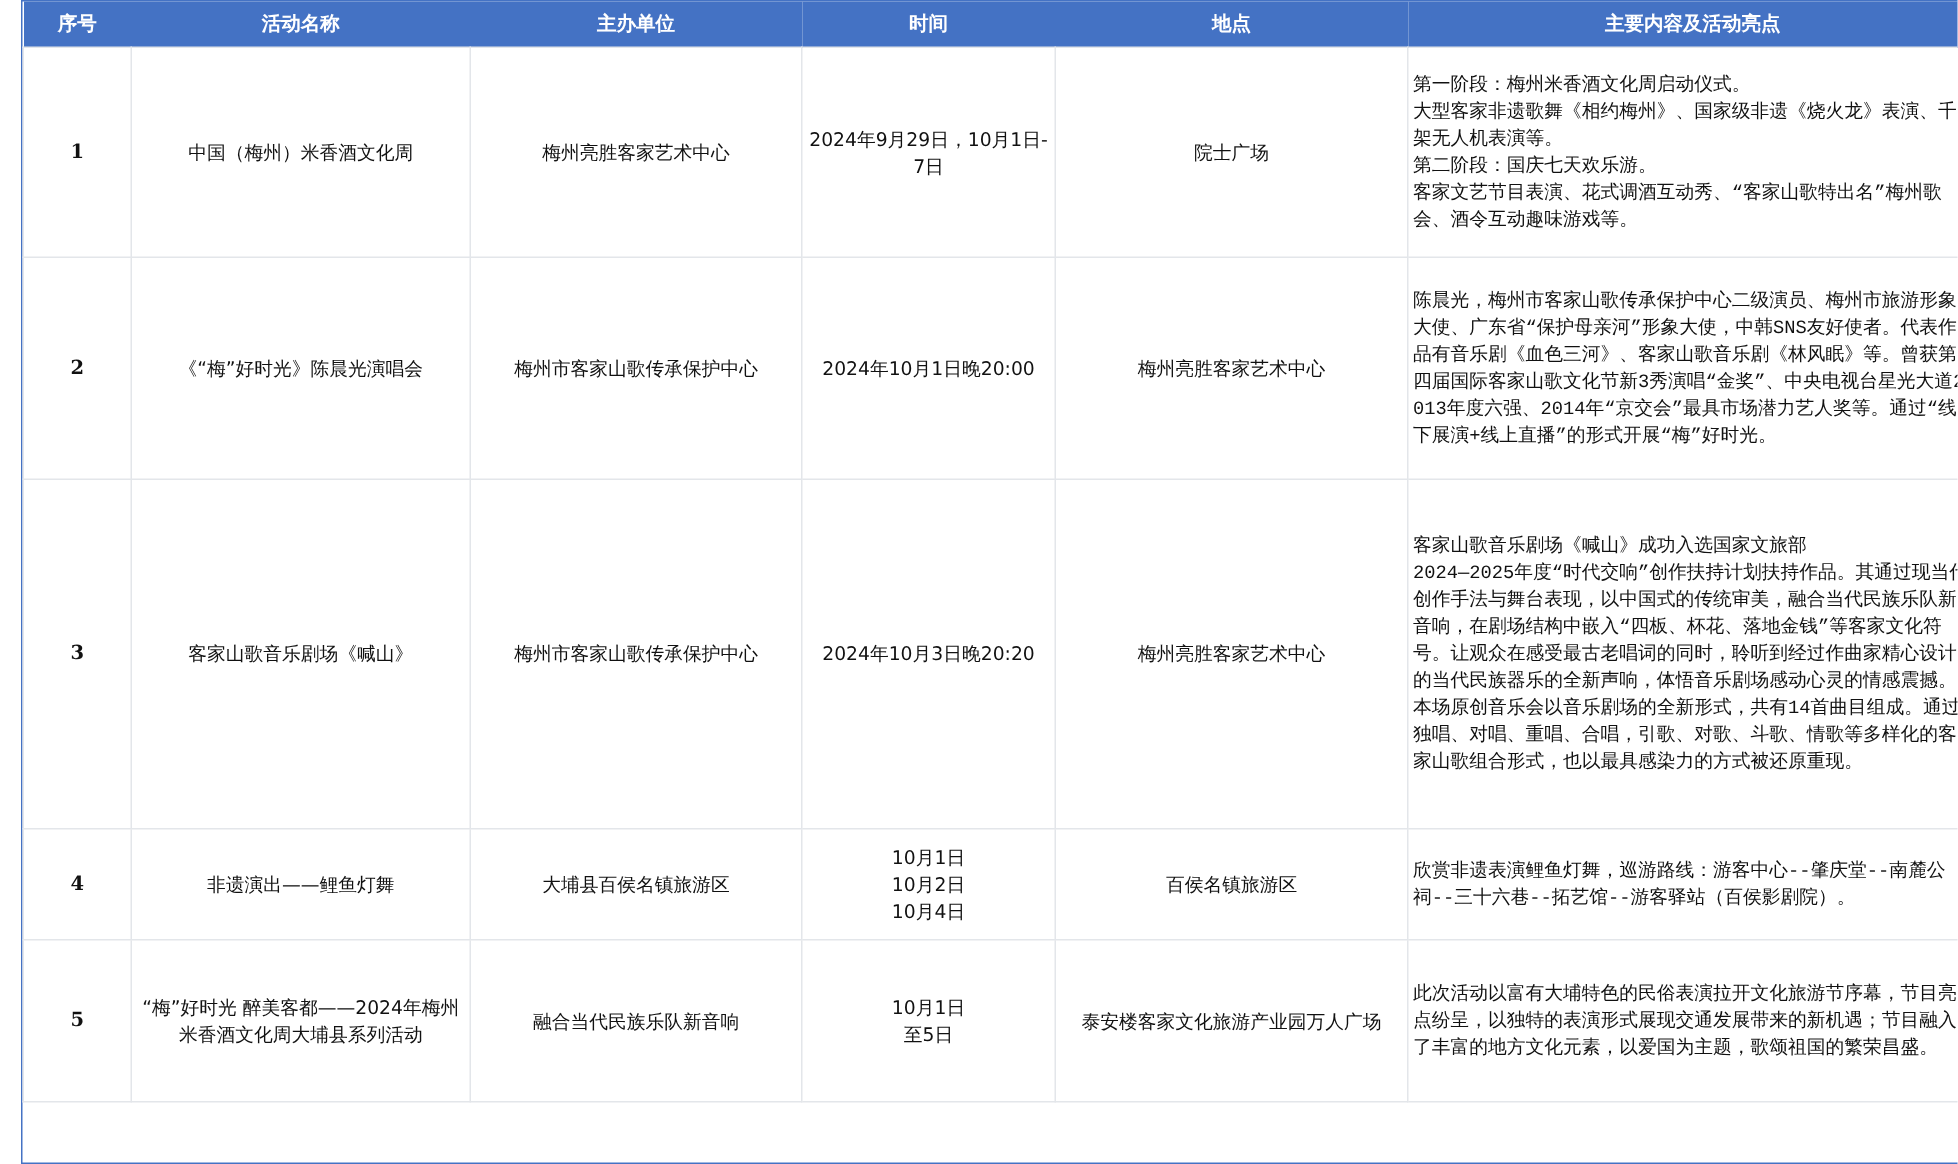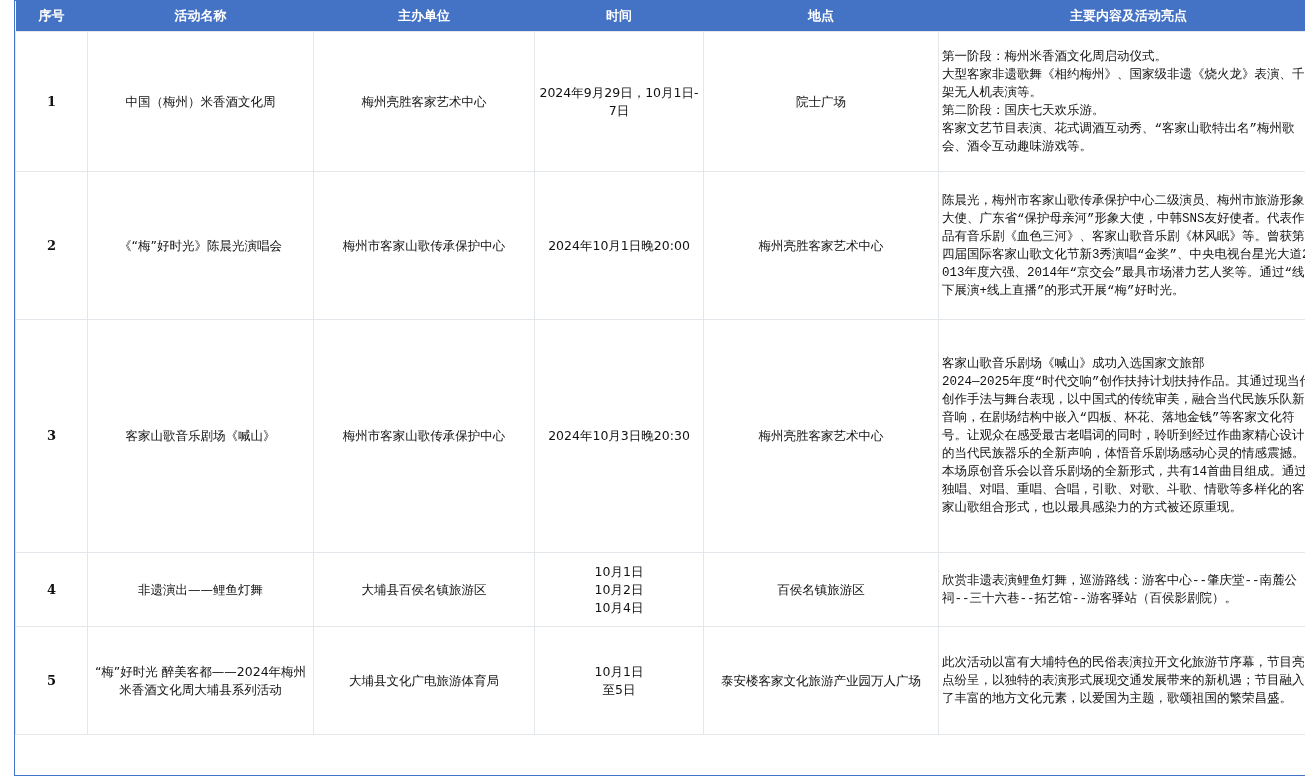--- a/index.html
+++ b/index.html
@@ -60,42 +60,42 @@
       <td>梅州市客家山歌传承保护中心</td>
       <td class="ml">2024年10月1日晚20:00</td>
       <td>梅州亮胜客家艺术中心</td>
       <td class="desc">陈晨光，梅州市客家山歌传承保护中心二级演员、梅州市旅游形象大使、广东省“保护母亲河”形象大使，中韩SNS友好使者。代表作品有音乐剧《血色三河》、客家山歌音乐剧《林风眠》等。曾获第四届国际客家山歌文化节新3秀演唱“金奖”、中央电视台星光大道2013年度六强、2014年“京交会”最具市场潜力艺人奖等。通过“线下展演+线上直播”的形式开展“梅”好时光。</td>
     </tr>
 
     <tr class="r3">
       <td class="num">3</td>
       <td>客家山歌音乐剧场《喊山》</td>
       <td>梅州市客家山歌传承保护中心</td>
-      <td class="ml">2024年10月3日晚20:30</td>
+      <td class="ml">2024年10月3日晚20:20</td>
       <td>梅州亮胜客家艺术中心</td>
       <td class="desc">客家山歌音乐剧场《喊山》成功入选国家文旅部
 2024—2025年度“时代交响”创作扶持计划扶持作品。其通过现当代创作手法与舞台表现，以中国式的传统审美，融合当代民族乐队新音响，在剧场结构中嵌入“四板、杯花、落地金钱”等客家文化符号。让观众在感受最古老唱词的同时，聆听到经过作曲家精心设计的当代民族器乐的全新声响，体悟音乐剧场感动心灵的情感震撼。
 本场原创音乐会以音乐剧场的全新形式，共有14首曲目组成。通过独唱、对唱、重唱、合唱，引歌、对歌、斗歌、情歌等多样化的客家山歌组合形式，也以最具感染力的方式被还原重现。</td>
     </tr>
 
     <tr class="r4">
       <td class="num">4</td>
       <td>非遗演出——鲤鱼灯舞</td>
       <td>大埔县百侯名镇旅游区</td>
       <td class="ml">10月1日
 10月2日
 10月4日</td>
       <td>百侯名镇旅游区</td>
       <td class="desc">欣赏非遗表演鲤鱼灯舞，巡游路线：游客中心--肇庆堂--南麓公祠--三十六巷--拓艺馆--游客驿站（百侯影剧院）。</td>
     </tr>
 
     <tr class="r5">
       <td class="num">5</td>
       <td>“梅”好时光 醉美客都——2024年梅州米香酒文化周大埔县系列活动</td>
-      <td>大埔县文化广电旅游体育局</td>
+      <td>融合当代民族乐队新音响</td>
       <td class="ml">10月1日
 至5日</td>
       <td>泰安楼客家文化旅游产业园万人广场</td>
       <td class="desc">此次活动以富有大埔特色的民俗表演拉开文化旅游节序幕，节目亮点纷呈，以独特的表演形式展现交通发展带来的新机遇；节目融入了丰富的地方文化元素，以爱国为主题，歌颂祖国的繁荣昌盛。</td>
     </tr>
   </tbody>
 </table>
 </div>
 
 </body></html>

